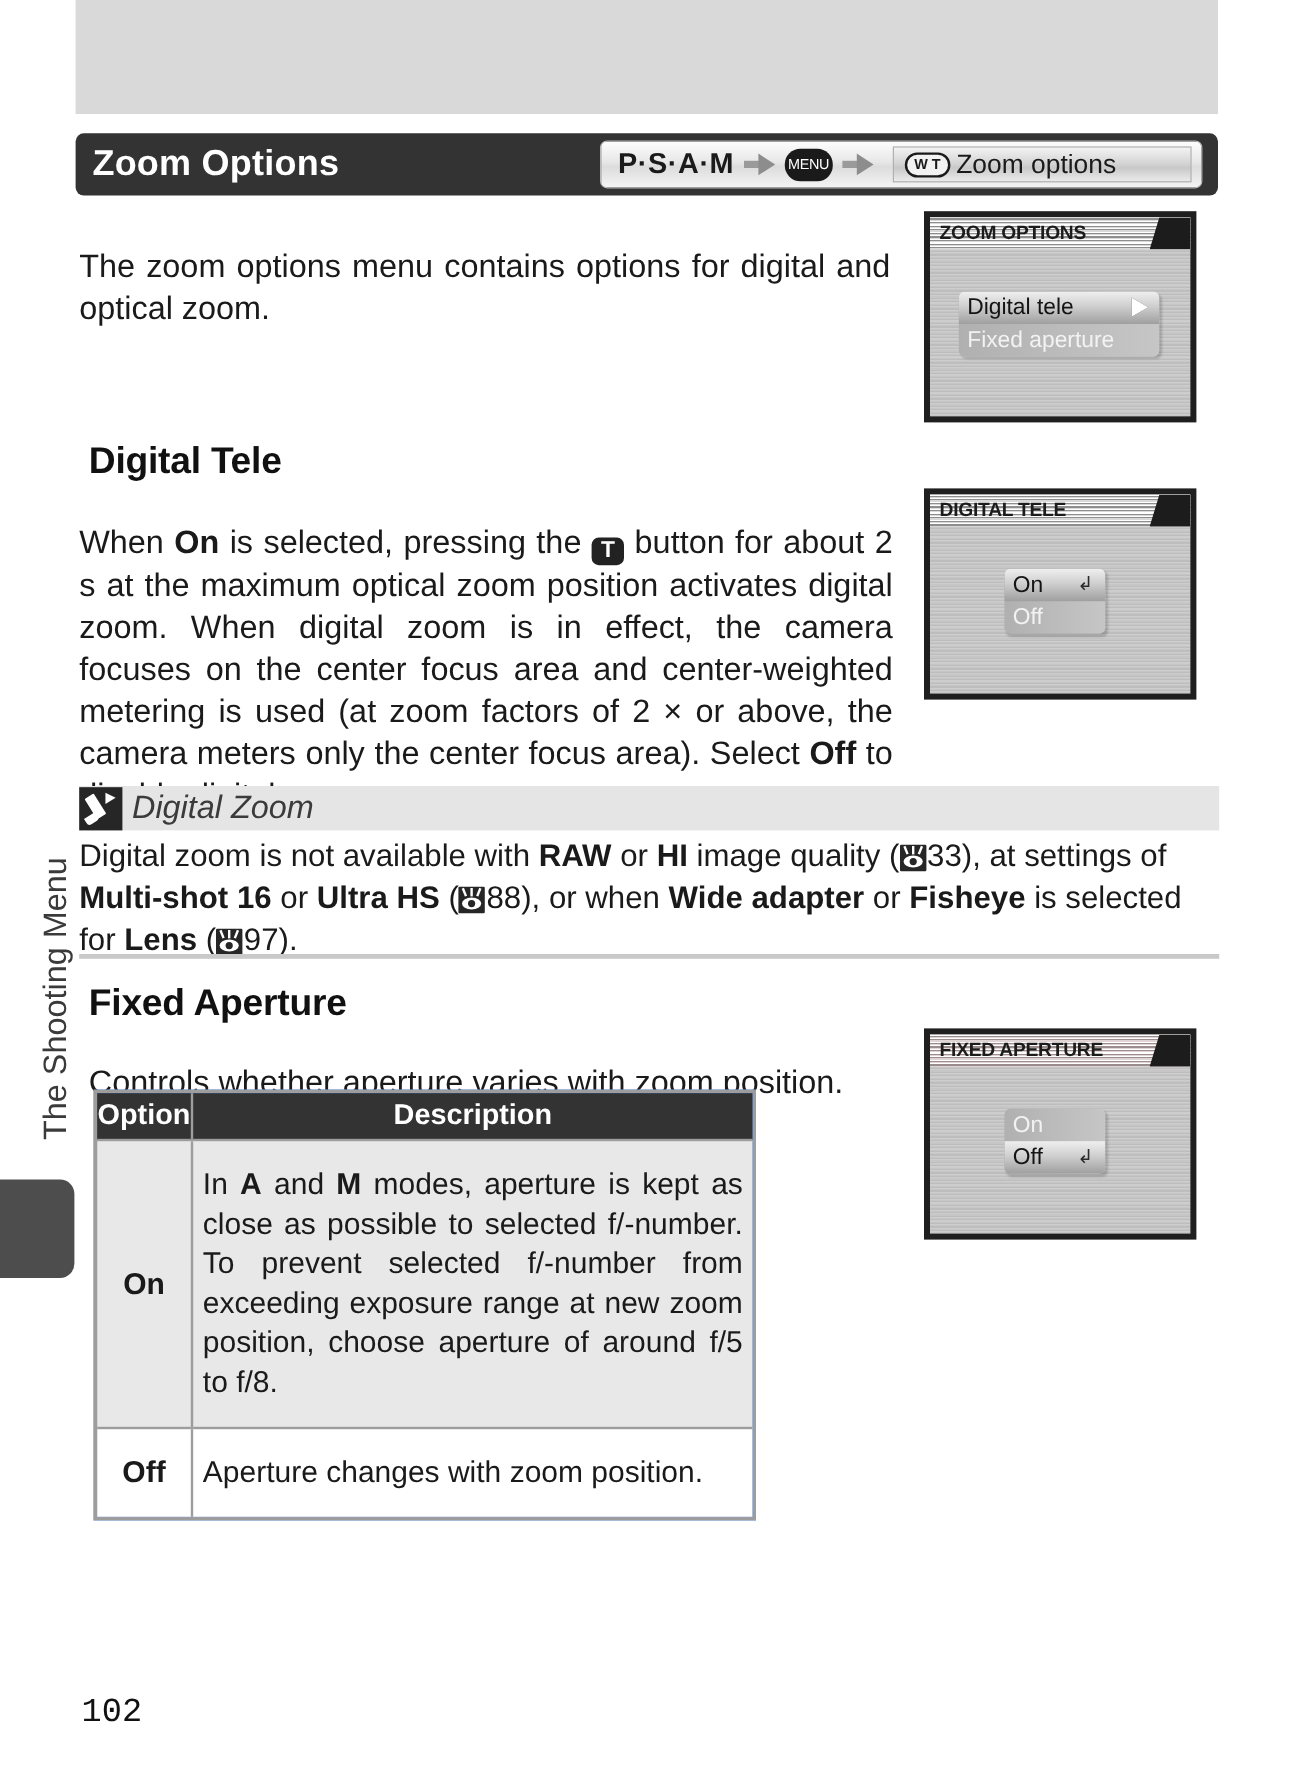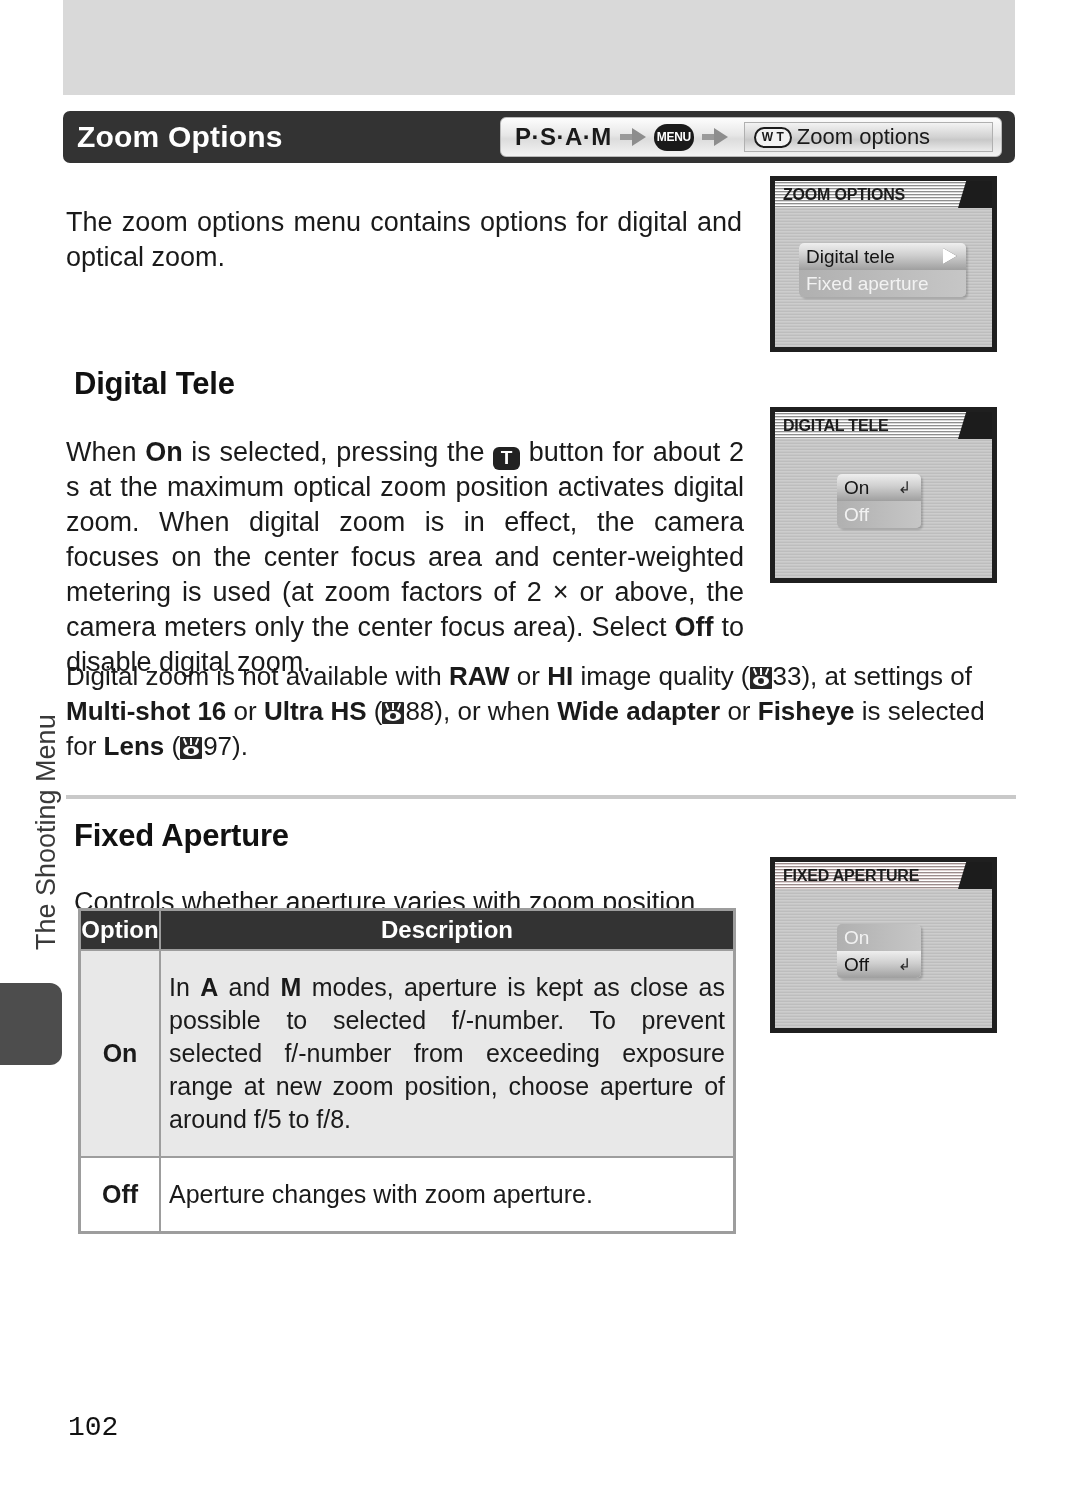--- a/index.html
+++ b/index.html
@@ -93,21 +93,21 @@
   .menu-badge {
     display: inline-flex;
     align-items: center;
     justify-content: center;
     width: 40px;
     height: 27px;
     background: #1a1a1a;
     border-radius: 13px / 13px;
     color: #ffffff;
     font-size: 12px;
-    font-weight: bold;
+    font-weight: normal;
     letter-spacing: -0.3px;
   }
   .wt-pill {
     display: inline-flex;
     align-items: center;
     justify-content: center;
     min-width: 38px;
     height: 21px;
     background: #f2f2f2;
     border: 2px solid #1a1a1a;
@@ -326,21 +326,21 @@
     width: 950px;
     height: 4px;
     background: #c9c9c9;
   }
 
   
   .table-wrap {
     position: absolute;
     left: 78px;
     top: 908px;
-    width: 658px;
+    width: 552px;
     border: 3px solid #9d9d9d;
     box-sizing: border-box;
     background: #3b82f6;
   }
   table.opt {
     border-collapse: collapse;
     width: 100%;
     table-layout: fixed;
   }
   table.opt th {
@@ -518,20 +518,28 @@
 <div class="content">
 
   <p class="para intro">The zoom options menu contains options for digital and optical zoom.</p>
 
   <h2 class="sec h-digital-tele">Digital Tele</h2>
   <p class="para dt-body">
     <span>When </span><b>On</b><span> is selected, pressing the </span><span class="tbtn">T</span><span> button for about 2 s at the maximum optical zoom position activates digital zoom.  When digital zoom is in effect, the camera focuses on the center focus area and center-weighted metering is used (at zoom factors of 2 × or above, the camera meters only the center focus area).  Select </span><b>Off</b><span> to disable digital zoom.</span>
   </p>
 
   <div class="note">
+    <div class="note-head">
+      <span class="pencil-icon">
+        <span class="tip"></span>
+          <span class="body"></span>
+          <span class="eraser"></span>
+      </span>
+      <span class="note-title">Digital Zoom</span>
+    </div>
     <div class="note-body">
       <span>Digital zoom is not available with </span><b>RAW</b><span> or </span><b>HI</b><span> image quality (</span><span class="reficon"><i class="refray r1"></i><i class="refray r2"></i><i class="refray r3"></i></span><span>33</span><span>), at settings of </span><b>Multi-shot 16</b><span> or </span><b>Ultra HS</b><span> (</span><span class="reficon"><i class="refray r1"></i><i class="refray r2"></i><i class="refray r3"></i></span><span>88</span><span>), or when </span><b>Wide adapter</b><span> or </span><b>Fisheye</b><span> is selected for </span><b>Lens</b><span> (</span><span class="reficon"><i class="refray r1"></i><i class="refray r2"></i><i class="refray r3"></i></span><span>97</span><span>).</span>
     </div>
   </div>
   <div class="note-rule"></div>
 
   <h2 class="sec h-fixed-aperture">Fixed Aperture</h2>
   <p class="para fa-body">Controls whether aperture varies with zoom position.</p>
 
   <div class="table-wrap">
@@ -544,21 +552,21 @@
       </thead>
       <tbody>
         <tr class="row-on">
           <td class="col-opt">On</td>
           <td class="desc-just">
             <span>In </span><b>A</b><span> and </span><b>M</b><span> modes, aperture is kept as close as possible to selected f/-number.   To prevent selected f/-number from exceeding exposure range at new zoom position, choose aperture of around f/5 to f/8.</span>
           </td>
         </tr>
         <tr class="row-off">
           <td class="col-opt">Off</td>
-          <td class="desc-left">Aperture changes with zoom aperture.</td>
+          <td class="desc-left">Aperture changes with zoom position.</td>
         </tr>
       </tbody>
     </table>
   </div>
 </div>
 
 <div class="lcd" id="lcd-zoom-options">
   <div class="lcd-inner">
     <div class="lcd-titlebar">
       <span class="lcd-title">ZOOM OPTIONS</span>

